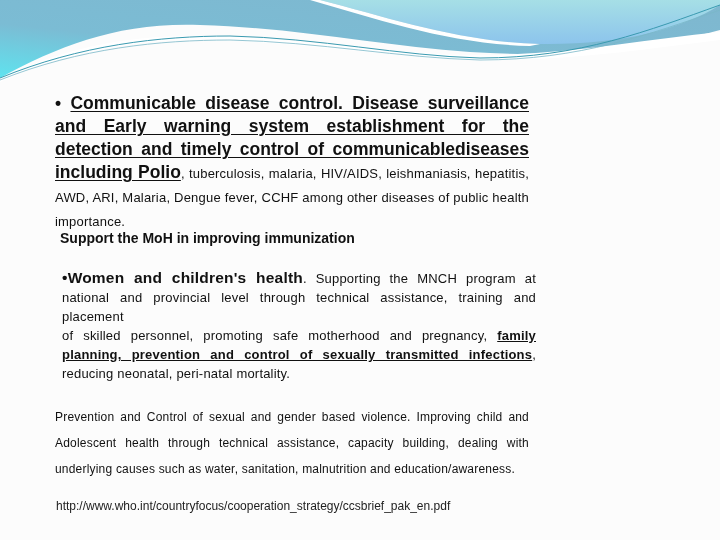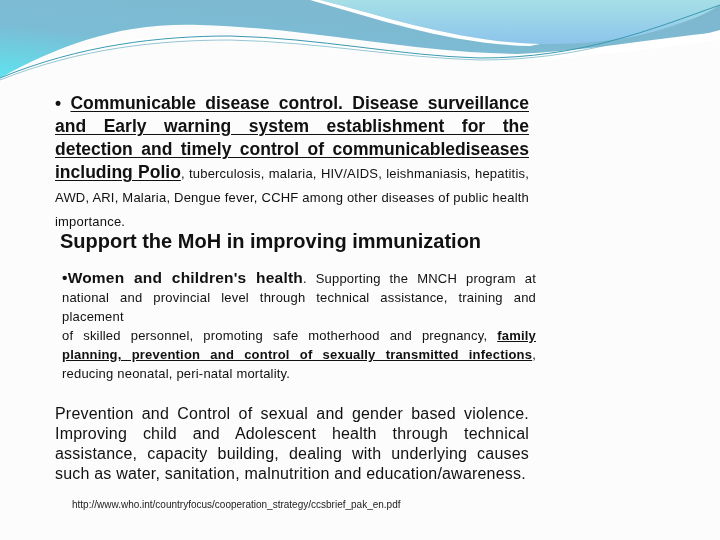--- a/index.html
+++ b/index.html
@@ -16,28 +16,28 @@
   .p {
     text-align: justify; margin: 0;
   }
   .big {
     font-size: 17.5px; line-height: 23px; font-weight: bold;
   }
   .big u { text-decoration: underline; text-underline-offset: 2px; }
   .bigsmall { font-size: 13px; font-weight: normal; letter-spacing: 0.2px; }
   .sub {
     position: absolute; left: 60px; top: 230px;
-    font-size: 20px; font-weight: bold; margin: 0;
+    font-size: 14px; font-weight: bold; margin: 0;
   }
   .p2 { position: absolute; left: 55px; top: 268px; width: 474px; margin-left: 7px; }
   .p2 .lead { font-size: 15.5px; font-weight: bold; }
   .p2 .txt { font-size: 13px; line-height: 19px; letter-spacing: 0.2px; }
   .p2 .ul { font-weight: bold; text-decoration: underline; }
-  .p3 { position: absolute; left: 55px; top: 404px; width: 474px; font-size: 16px; line-height: 20px; letter-spacing: 0.2px; }
-  .url { position: absolute; left: 72px; top: 499px; font-size: 10px; color: #222; }
+  .p3 { position: absolute; left: 55px; top: 404px; width: 474px; font-size: 12px; line-height: 26px; letter-spacing: 0.2px; }
+  .url { position: absolute; left: 56px; top: 499px; font-size: 12px; color: #222; }
 </style>
 </head>
 <body>
 
 <svg class="deco" viewBox="0 0 720 90" preserveAspectRatio="none">
   <defs>
     <linearGradient id="g1" x1="0" y1="1" x2="1" y2="0">
       <stop offset="0" stop-color="#5fe3ef"></stop>
       <stop offset="0.35" stop-color="#7bbcd4"></stop>
       <stop offset="1" stop-color="#7fb7cf"></stop>

